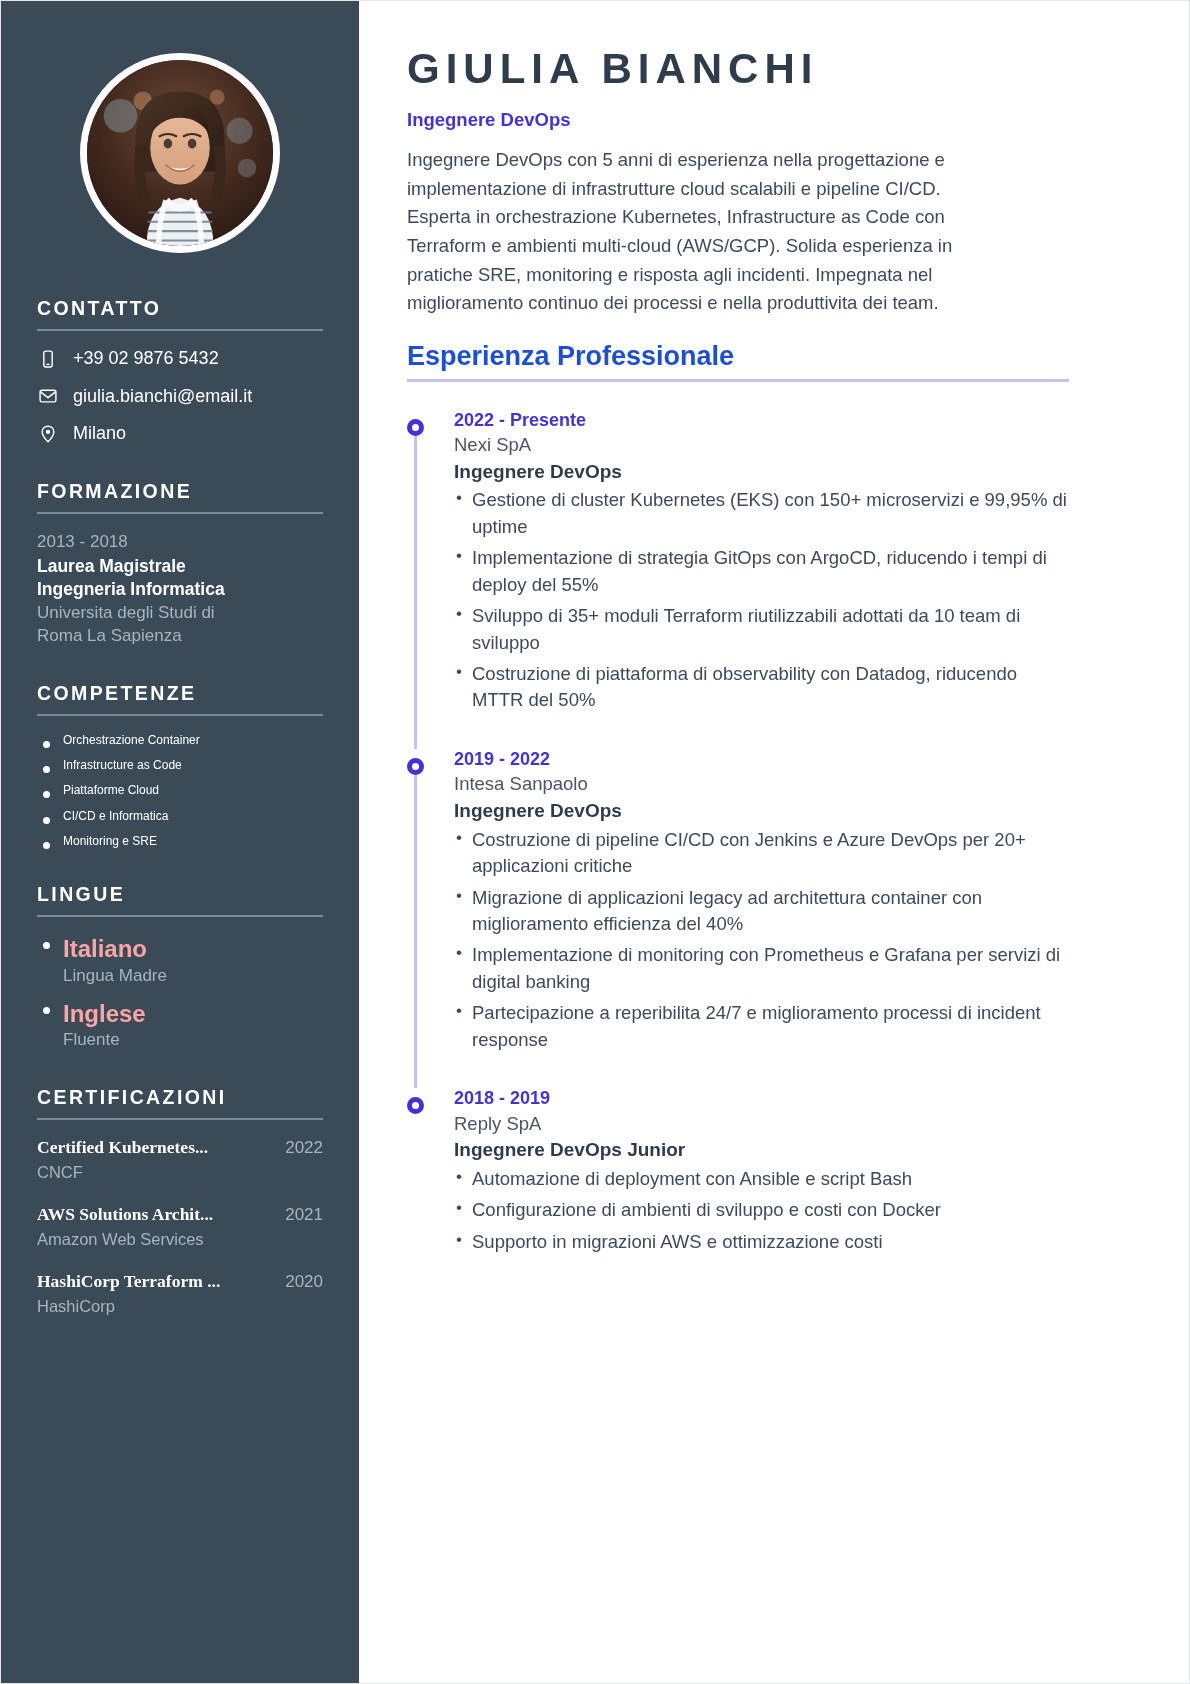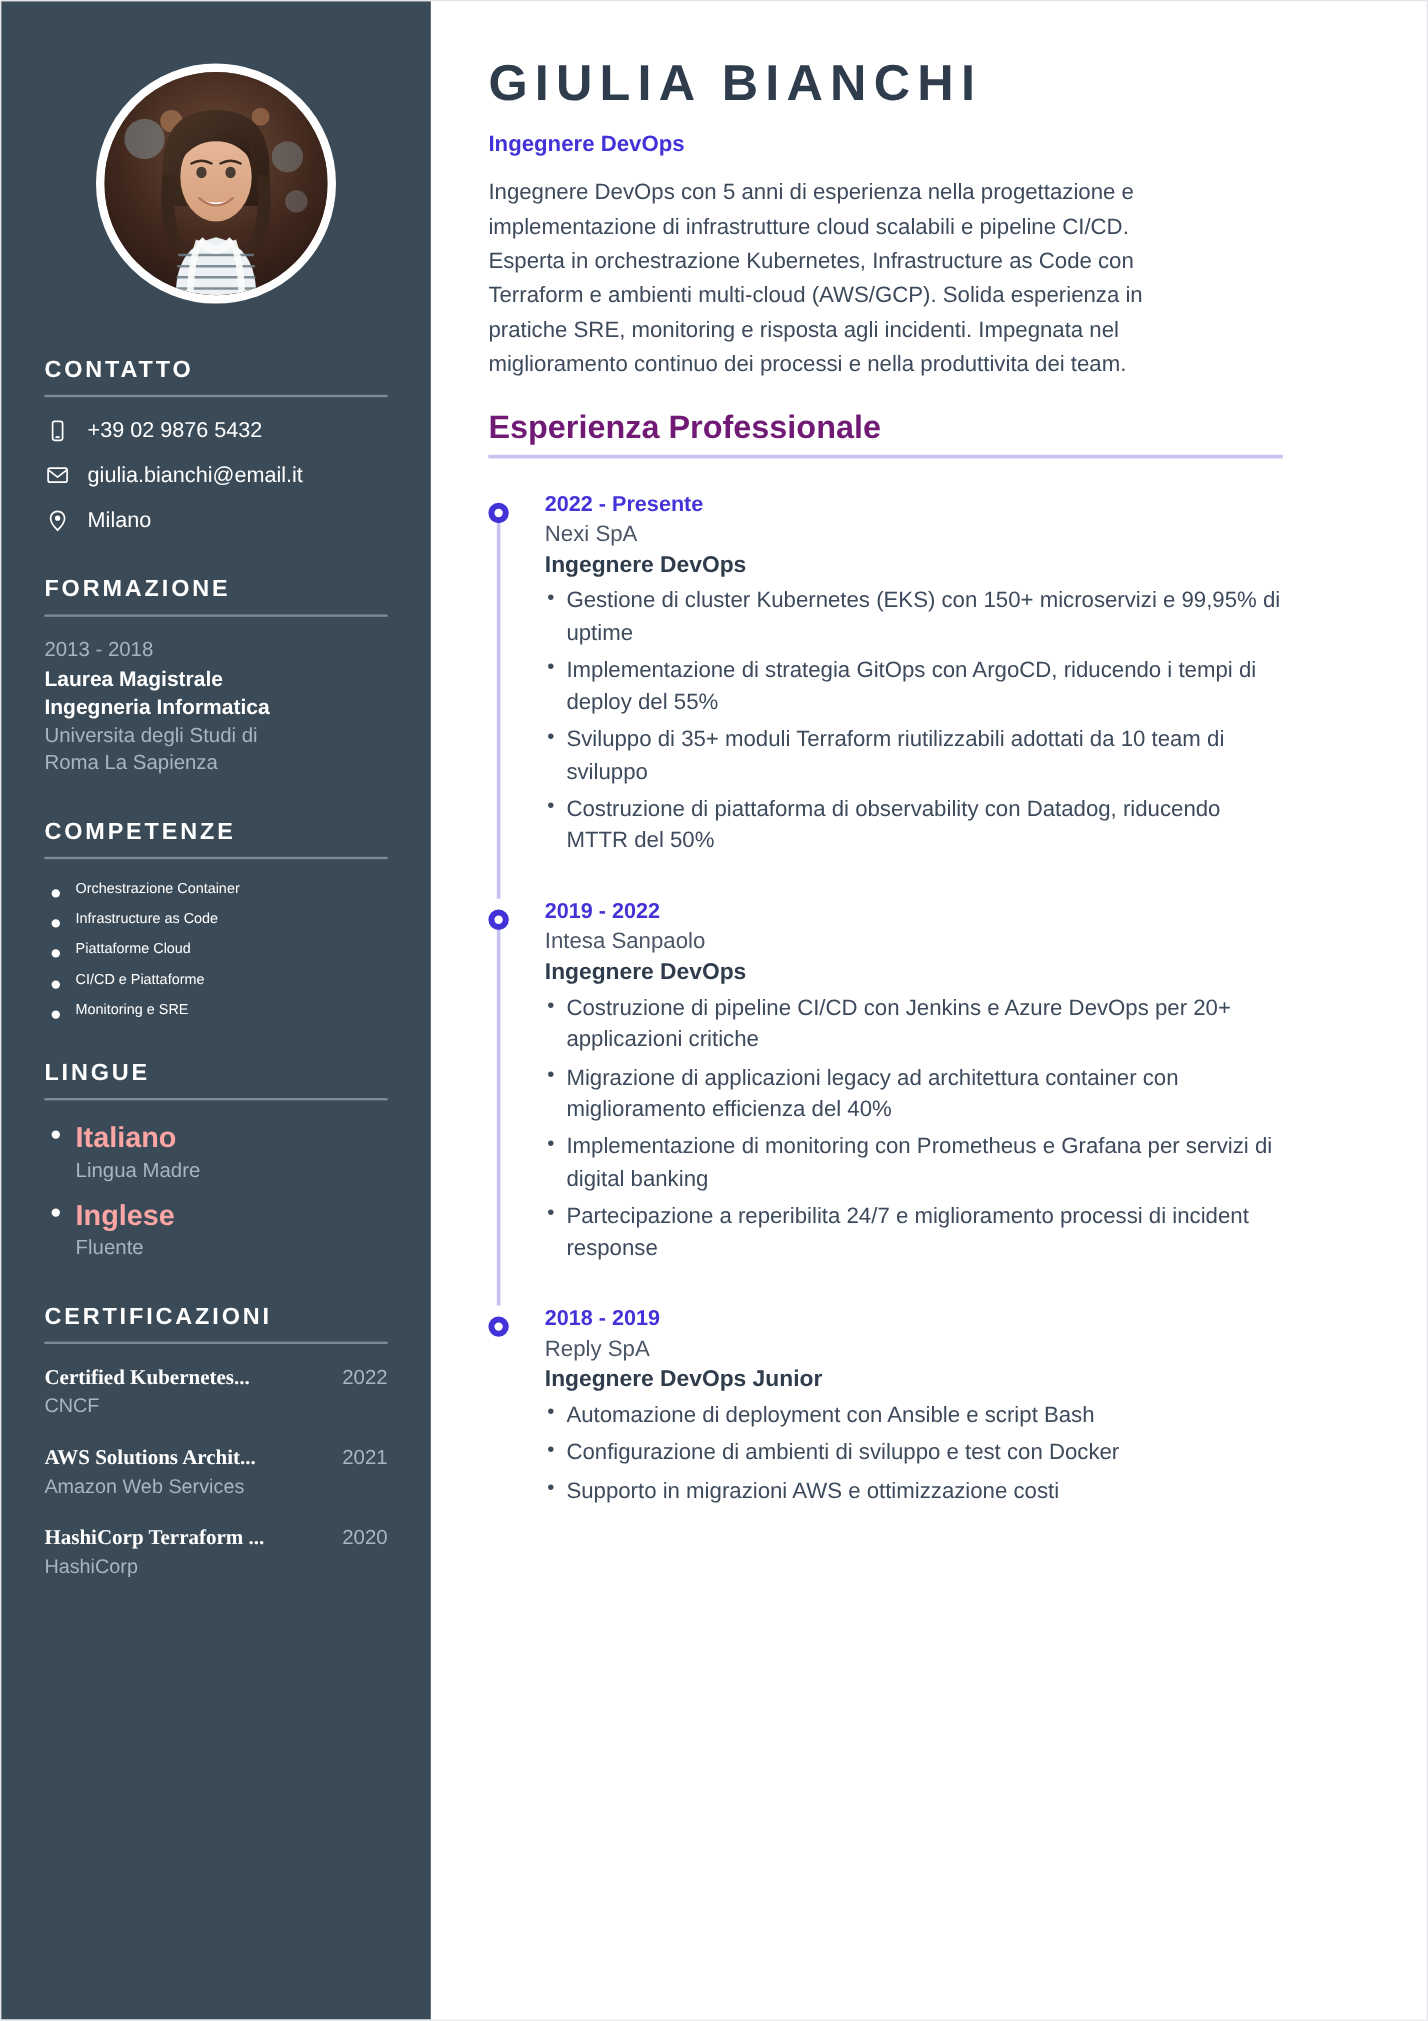--- a/index.html
+++ b/index.html
@@ -208,21 +208,21 @@
   .summary {
     font-size: 18.5px;
     color: #3d4a5c;
     line-height: 1.55;
     margin: 0 0 22px 0;
     max-width: 600px;
   }
   .section-title {
     font-size: 27px;
     font-weight: bold;
-    color: #701a75;
+    color: #1d4ed8;
     margin: 0 0 6px 0;
     line-height: 1.2;
   }
   .section-rule {
     height: 3px;
     background: #c6c1ee;
     margin: 0 0 26px 0;
   }
 
   .timeline { position: relative; }
@@ -397,21 +397,21 @@
         </div>
       </div>
 
       <div class="side-block">
         <div class="side-heading">COMPETENZE</div>
         <div class="side-rule"></div>
         <ul class="side-list">
           <li>Orchestrazione Container</li>
           <li>Infrastructure as Code</li>
           <li>Piattaforme Cloud</li>
-          <li>CI/CD e Piattaforme</li>
+          <li>CI/CD e Informatica</li>
           <li>Monitoring e SRE</li>
         </ul>
       </div>
 
       <div class="side-block">
         <div class="side-heading">LINGUE</div>
         <div class="side-rule"></div>
         <div class="lang-item">
           <div class="lang-name">Italiano</div>
           <div class="lang-level">Lingua Madre</div>
@@ -491,21 +491,21 @@
         </ul>
       </div>
 
       <div class="tl-item">
         <span class="tl-dot"></span>
         <div class="tl-dates">2018 - 2019</div>
         <div class="tl-company">Reply SpA</div>
         <div class="tl-role">Ingegnere DevOps Junior</div>
         <ul class="tl-bullets">
           <li>Automazione di deployment con Ansible e script Bash</li>
-          <li>Configurazione di ambienti di sviluppo e test con Docker</li>
+          <li>Configurazione di ambienti di sviluppo e costi con Docker</li>
           <li>Supporto in migrazioni AWS e ottimizzazione costi</li>
         </ul>
       </div>
 
     </div>
   </main>
 
 </div>
 
 </body></html>

